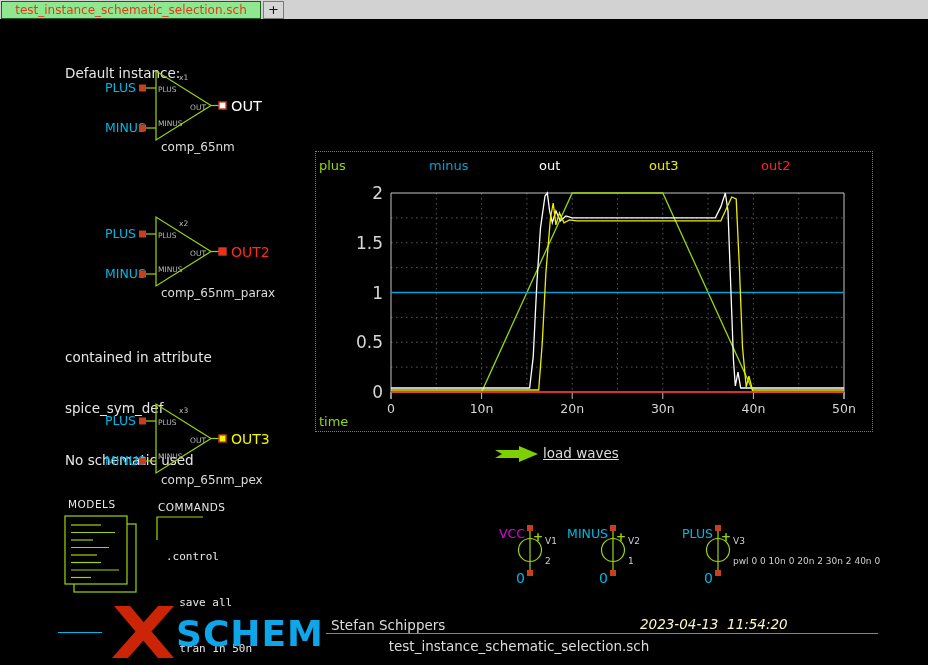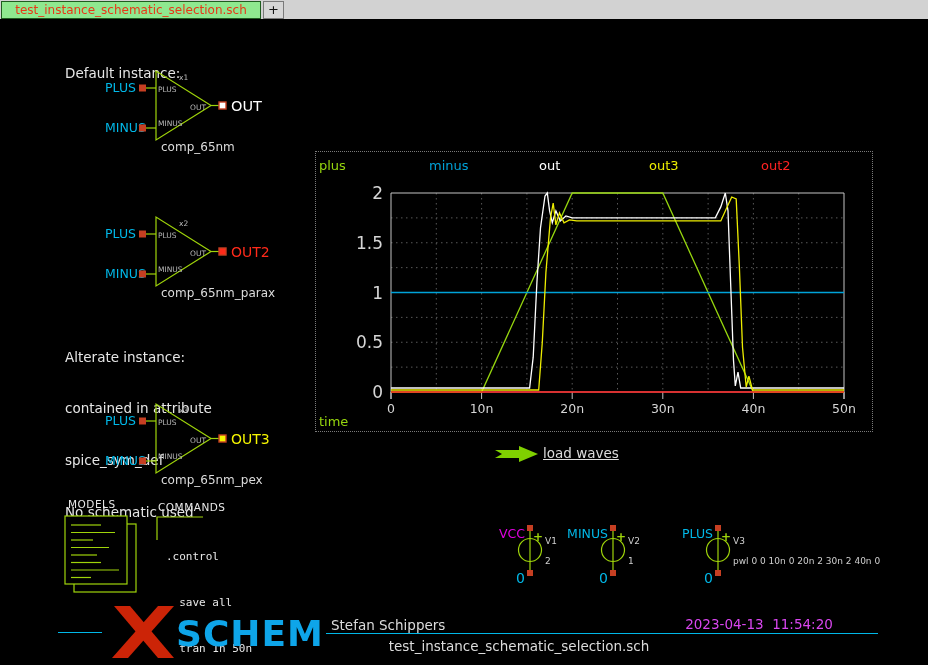--- a/index.html
+++ b/index.html
@@ -38,40 +38,39 @@
   
   .small-label{position:absolute;color:#e8e8e8;font-size:10.5px;letter-spacing:.5px;}
   .cmdtext{position:absolute;left:166px;top:519px;color:#e8e8e8;white-space:pre;
            font-family:"DejaVu Sans Mono","Liberation Mono",monospace;font-size:11px;line-height:15.2px;}
   
   .loadwaves-label{position:absolute;left:543px;top:445px;color:#dcdcdc;font-size:13.5px;cursor:pointer;text-decoration:underline;}
   
   .cyanline{position:absolute;height:1px;background:#00b8e8;}
   .logo-rest{position:absolute;left:176px;top:613px;color:#0ea5e9;font-size:36px;letter-spacing:1px;font-weight:bold;}
   .author{position:absolute;left:331px;top:617px;color:#dcdcdc;font-size:13.5px;}
-  .datetime{position:absolute;left:640px;top:616px;width:238px;text-align:center;color:#d946ef;
-            font-size:13.5px;white-space:pre;}
+  .datetime{position:absolute;left:640px;top:616px;width:238px;text-align:left;color:#fef9c3;
+            font-size:13.5px;white-space:pre;font-style:italic;}
   .sheet-title{position:absolute;left:330px;top:638px;width:378px;text-align:center;
                color:#dcdcdc;font-size:13.5px;}
 </style>
 </head>
 <body>
 
 <div class="tabbar">
   <div class="tab">test_instance_schematic_selection.sch</div>
   <div class="newtab">+</div>
 </div>
 
 <div class="note" style="top:30px">
   <div>Default instance:</div>
 </div>
 <div class="note" style="top:176px">
 </div>
 <div class="note" style="top:314px">
-  <div>Alterate instance:</div>
   <div>contained in attribute</div>
   <div>spice_sym_def</div>
   <div>No schematic used</div>
 </div>
 
 <svg style="left:100px;top:66px" width="215" height="92" viewBox="0 0 215 92">
   <text x="5" y="26" class="net-cyan">PLUS</text>
   <rect x="39" y="18.5" width="7" height="7" class="pin-red"></rect>
   <line x1="46" y1="22" x2="56" y2="22" class="wire"></line>
   <text x="5" y="66" class="net-cyan">MINUS</text>

